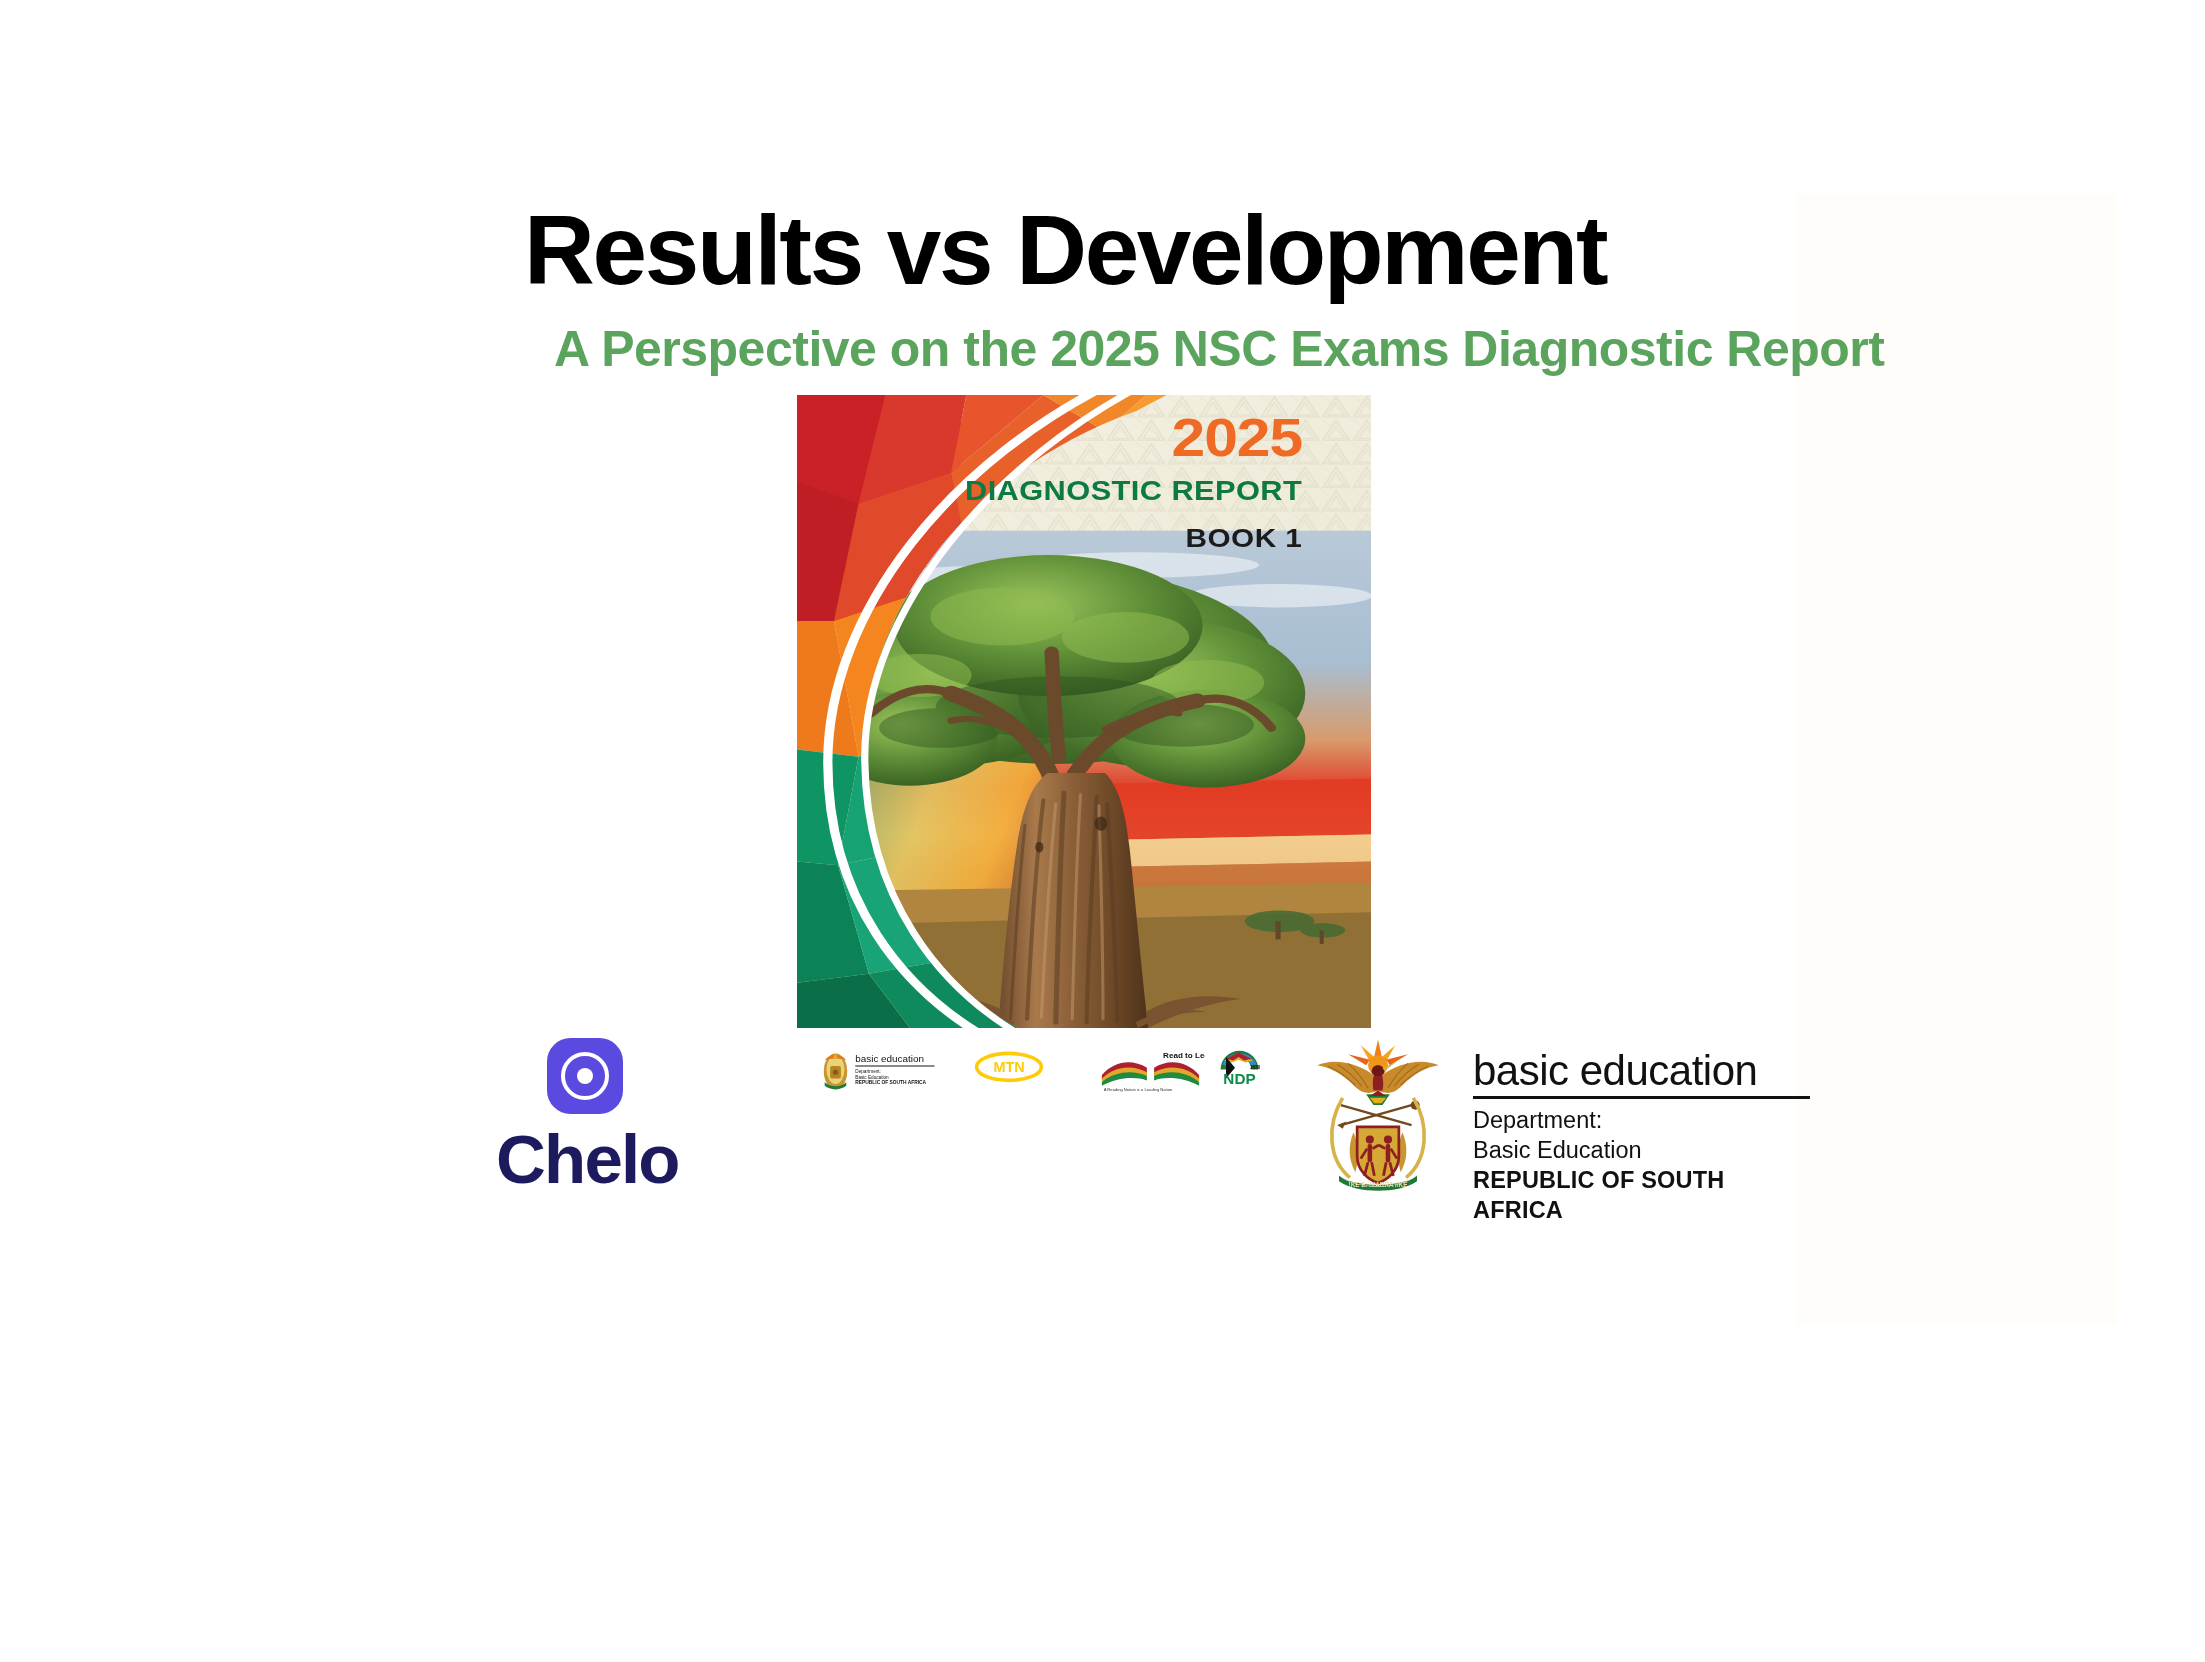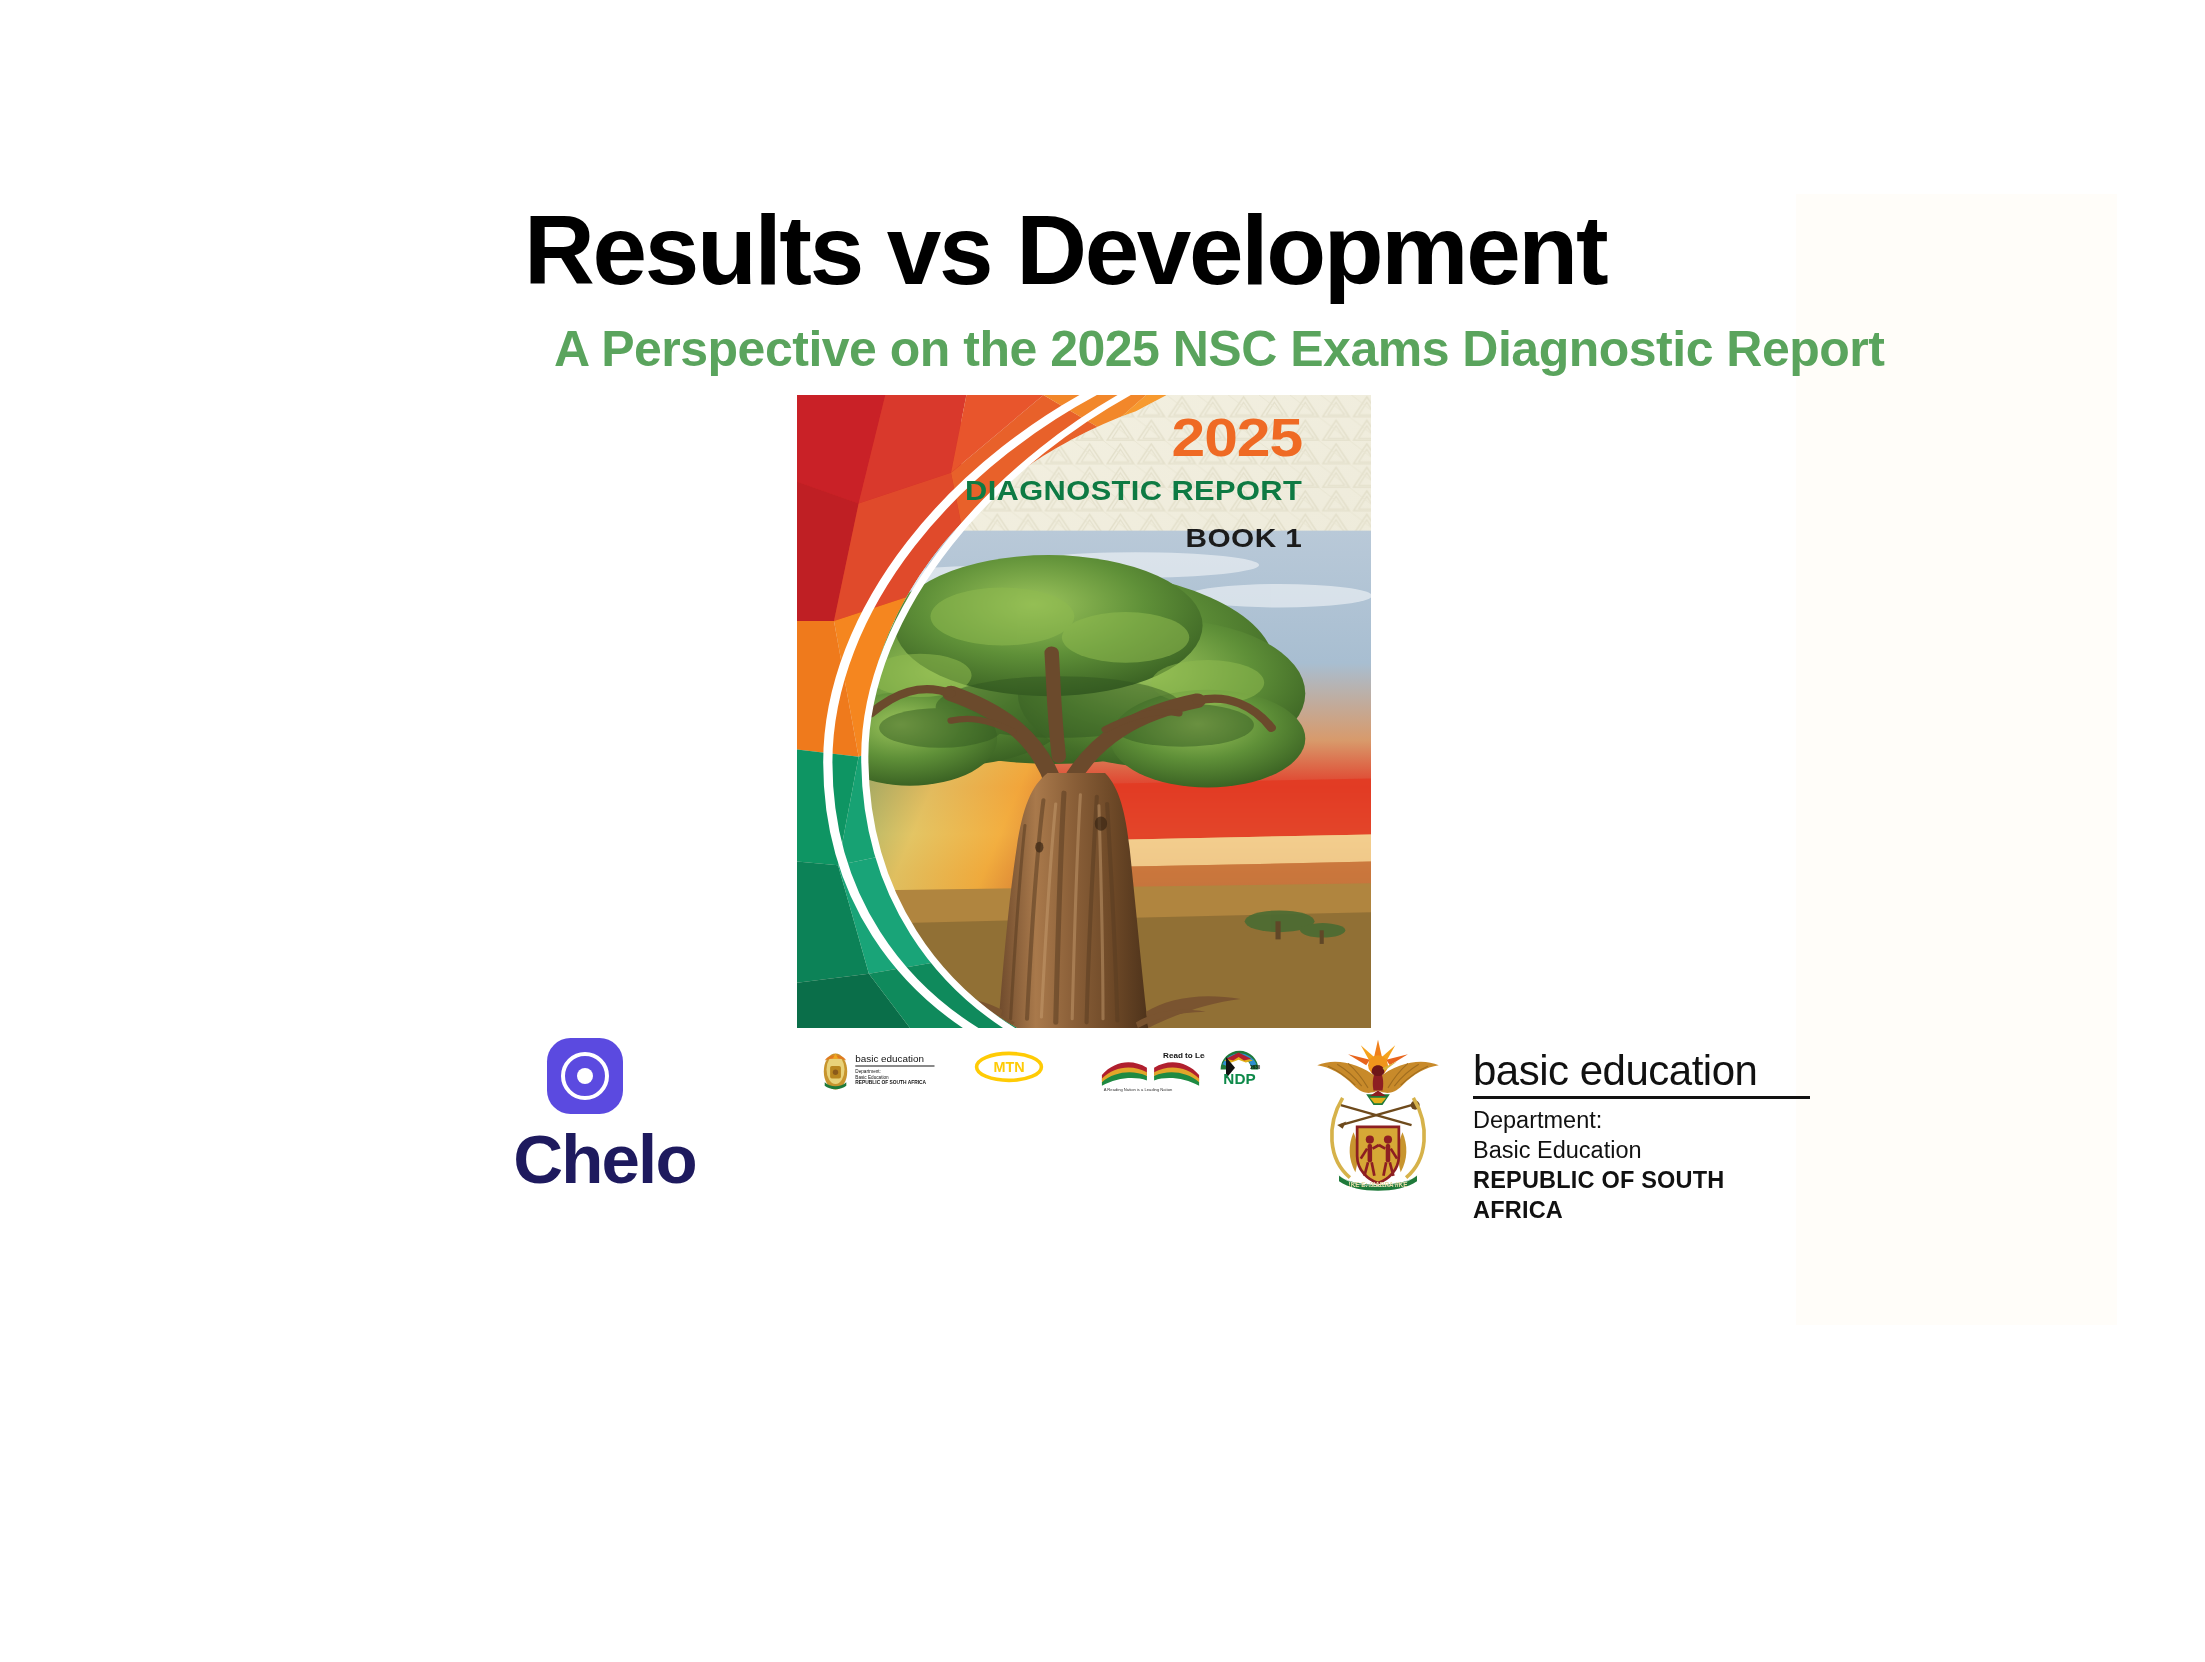--- a/index.html
+++ b/index.html
@@ -107,21 +107,20 @@
     display: flex; align-items: center; justify-content: center;
   }
   .chelo-dot {
     width: 16.3px; height: 16.3px; border-radius: 50%;
     background: #ffffff;
   }
   .chelo-word {
     position: absolute;
     left: 0; top: 87px;
     width: 217px;
-    text-align: center;
     font-size: 69px;
     line-height: 1;
     font-weight: 700;
     letter-spacing: -1.8px;
     color: #1e1a5e;
   }
 
   
   .dbe {
     position: absolute;

